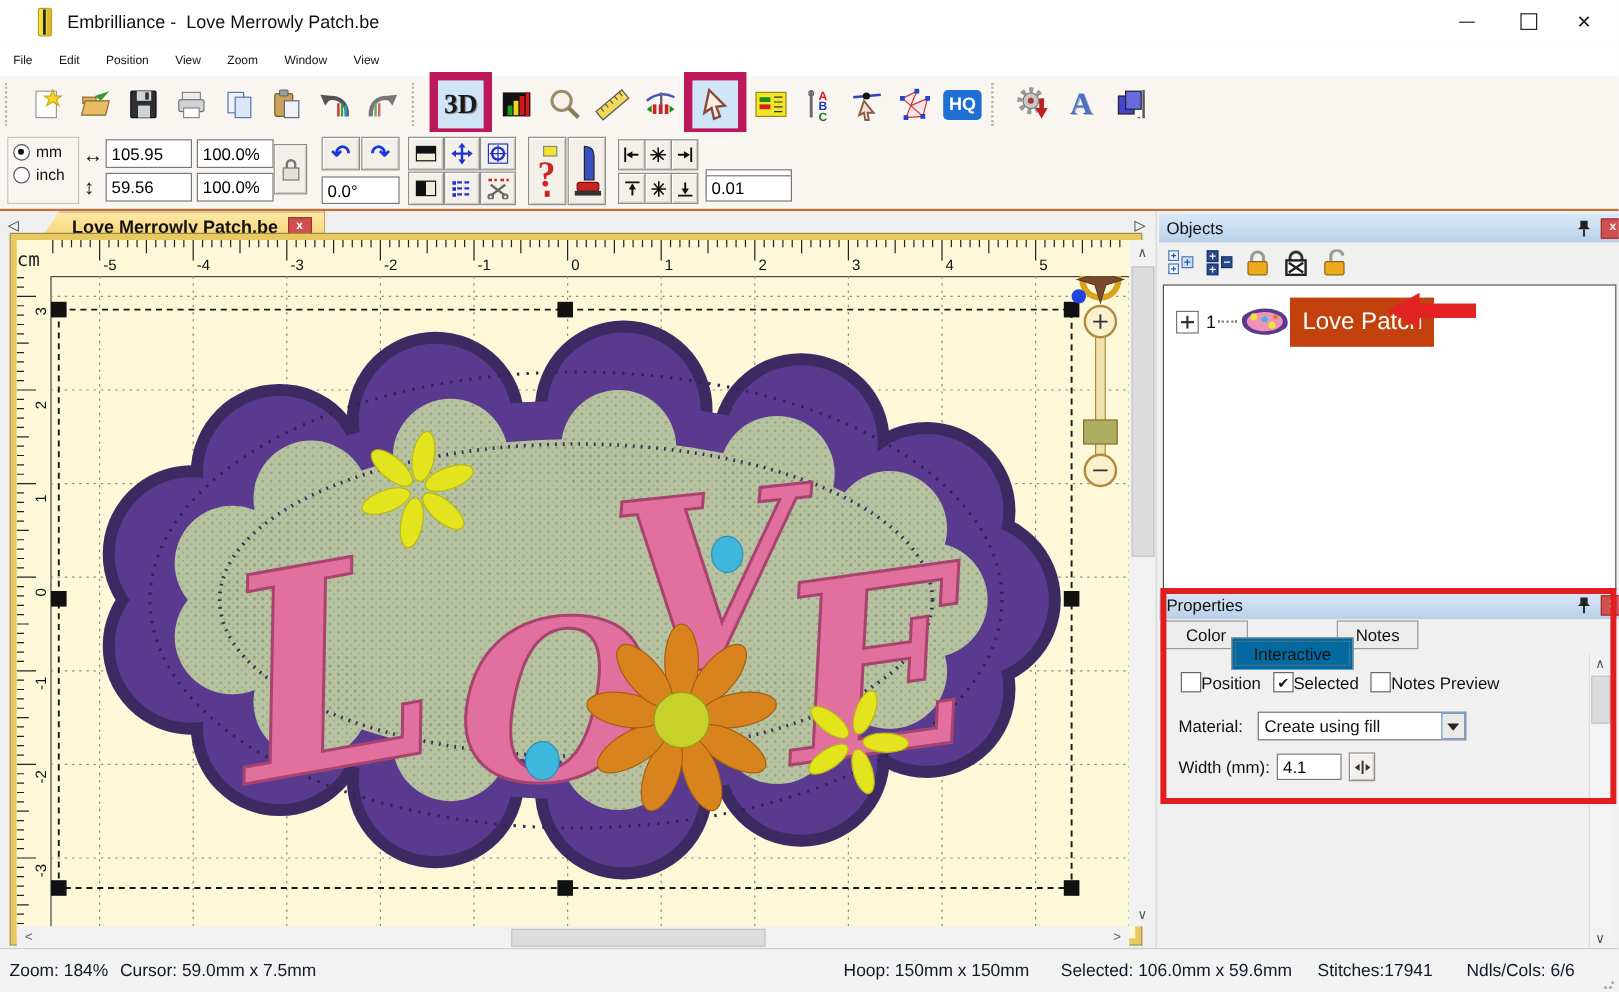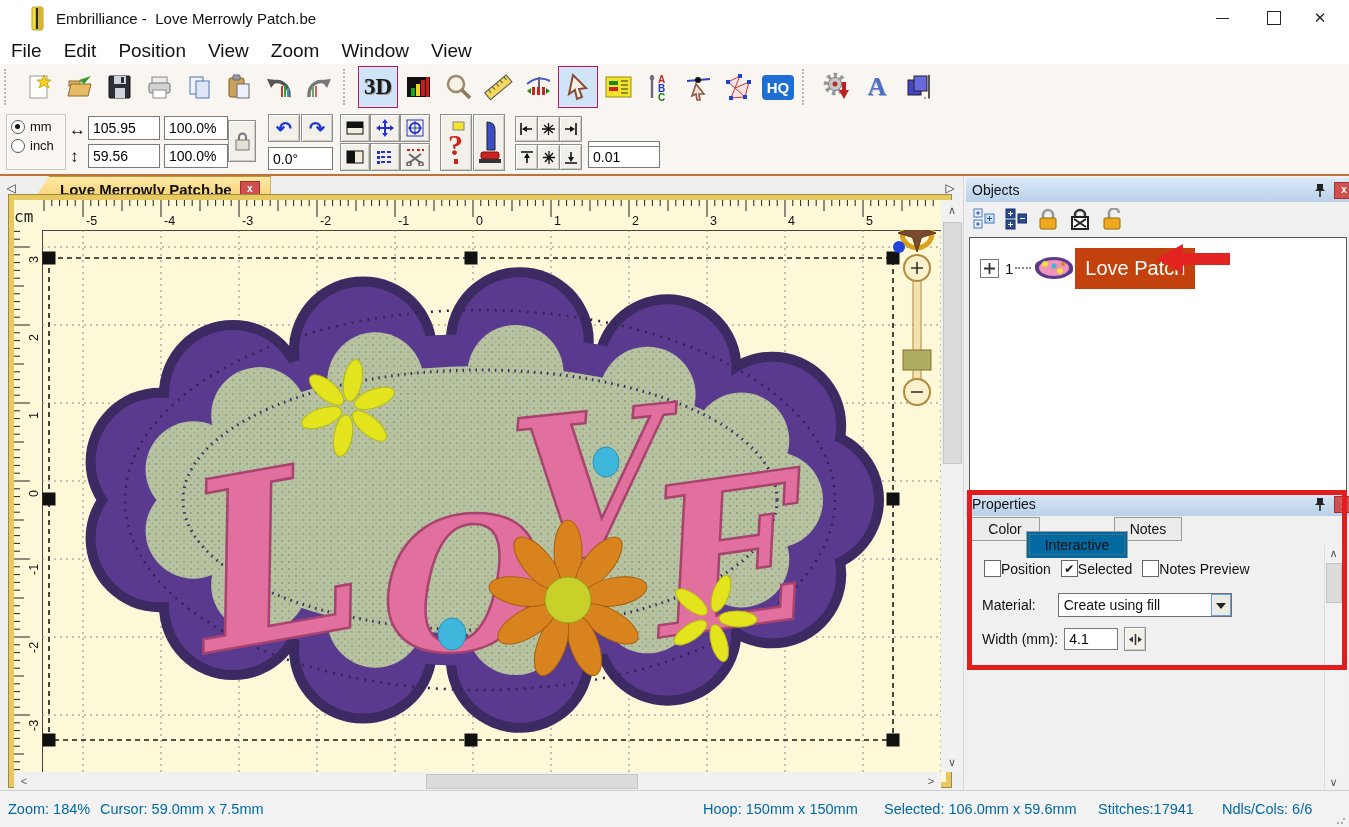--- a/index.html
+++ b/index.html
@@ -11,26 +11,26 @@
   #titlebar{position:absolute;left:0;top:0;width:1349px;height:37px;background:#fff;display:flex;align-items:center}
   #app-title{font-size:15px;margin-left:10px;white-space:pre}
   .winbtn{position:absolute;top:0;width:46px;height:36px;display:flex;align-items:center;justify-content:center}
   #btn-min{right:104px}#btn-max{right:52px}#btn-close{right:6px}
   .glyph-min{width:13px;height:0;border-top:1.6px solid #222}
   .glyph-max{width:12px;height:12px;border:1.6px solid #222}
   .glyph-close{font-size:15px;color:#222;font-weight:400}
 
   
   #menubar{position:absolute;left:0;top:37px;width:1349px;height:27px;background:#fff;display:flex;align-items:center;border-bottom:1px solid #ececec}
-  .menu-item{font-size:19px;padding:3px 11px}
+  .menu-item{font-size:10px;padding:3px 11px}
 
   
   #toolbar1{position:absolute;left:0;top:64px;width:1349px;height:46px;background:#f9f6f1;display:flex;align-items:center;border-bottom:1px solid #e2ded6}
   .tbtn{width:38px;height:40px;display:flex;align-items:center;justify-content:center;border:1px solid transparent;flex:0 0 auto}
-  .tbtn.active{background:#cfe4f7;border:1px solid #be185d}
+  .tbtn.active{background:#cfe4f7;border:7px solid #be185d}
   .tsep{width:9px;height:36px;border-left:2px dotted #bcb8b0;margin:0 4px;flex:0 0 auto}
   .txt3d{font-family:"Liberation Serif",serif;font-weight:bold;font-size:23px;color:#1a1a1a;text-shadow:1px 1px 0 #999}
   .txthq{background:#1d6fd4;color:#fff;font-weight:bold;font-size:15px;border-radius:4px;padding:4px 5px}
   .txtA{color:#4a6fc4;font-weight:bold;font-size:26px;font-family:"Liberation Serif",serif;text-shadow:1px 1px 0 #aac}
 
   #toolbar2{position:absolute;left:0;top:110px;width:1349px;height:64px;background:#f9f6f1;border-bottom:2px solid #c0713a}
   .groupbox{position:absolute;border:1px solid #c8c4bc;box-shadow:inset 1px 1px 0 #fff;background:#f9f6f1}
   .rb{position:absolute;background:#f3efe9;border:1px solid #8f8f8f;box-shadow:inset 1px 1px 0 #fff,inset -1px -1px 0 #cfcac2;display:flex;align-items:center;justify-content:center}
   .tfield{position:absolute;background:#fff;border:1px solid #7a7a7a;font-size:14px;padding:0 4px;font-family:"Liberation Sans",sans-serif}
   input.tfield{outline:none}
@@ -75,35 +75,35 @@
   .leader{width:16px;border-bottom:2px dotted #888;height:0;margin:0 2px}
   #obj-label{background:#c2410c;color:#fff;font-size:20px;padding:9px 10px}
 
   
   #props{position:absolute;left:0;top:314px;width:386px;height:300px}
   .ptab{position:absolute;top:27px;height:22px;background:#ececec;border:1px solid #9a9a9a;border-bottom:1px solid #9a9a9a;display:flex;align-items:center;justify-content:center;font-size:14px;padding:0 8px}
   .ptab.active{background:#0369a1;top:41px;height:26px;border-bottom:none;outline:1px dotted #777;outline-offset:-4px;z-index:2}
   .cbrow{position:absolute;left:20px;top:70px;display:flex;align-items:center;gap:0;font-size:14px}
   .cbox{width:15px;height:15px;background:#fff;border:1px solid #666;display:flex;align-items:center;justify-content:center;font-size:12px;line-height:1;color:#111}
   .plabel{font-size:14px}
-  #material-row{position:absolute;left:18px;top:103px;display:flex;align-items:center;gap:22px}
+  #material-row{position:absolute;left:18px;top:103px;display:flex;align-items:center;gap:12px}
   #material-combo{width:172px;height:22px;background:#fff;border:1px solid #707070;display:flex;align-items:center}
   #material-combo .val{flex:1;font-size:14px;padding-left:5px;white-space:nowrap;overflow:hidden}
   #combo-btn{width:18px;height:20px;background:#eceae4;border:1px solid #6aa0e0;display:flex;align-items:center;justify-content:center}
   #combo-btn::after{content:"";border:5px solid transparent;border-top:6px solid #222;margin-top:6px}
   #width-row{position:absolute;left:18px;top:137px;display:flex;align-items:center;gap:6px}
   #width-input{width:44px;height:20px}
   #props-scroll{position:absolute;left:360px;top:55px;width:18px;height:245px;background:#f3f3f3;border-left:1px solid #ddd}
 
   
   #anno-box{position:absolute;left:967px;top:490px;width:370px;height:170px;border:5px solid #e21d1d;z-index:60;pointer-events:none}
   #anno-arrow{position:absolute;left:1155px;top:242px;z-index:60}
 
   
-  #statusbar{position:absolute;left:0;top:790px;width:1349px;height:37px;background:#f2f2f2;border-top:1px solid #cfcfcf;font-size:14.5px;color:#0369a1}
+  #statusbar{position:absolute;left:0;top:790px;width:1349px;height:37px;background:#f2f2f2;border-top:1px solid #cfcfcf;font-size:14.5px;color:#0f172a}
   #statusbar span{position:absolute;top:10px;white-space:pre}
   #st-zoom{left:8px}#st-cursor{left:100px}#st-hoop{left:703px}#st-sel{left:884px}#st-stitch{left:1098px}#st-ndls{left:1222px}
   #grip{position:absolute;right:3px;bottom:3px;width:10px;height:10px;
     background:radial-gradient(circle at 2px 8px,#aaa 1px,transparent 1.5px),radial-gradient(circle at 6px 8px,#aaa 1px,transparent 1.5px),radial-gradient(circle at 8px 4px,#aaa 1px,transparent 1.5px)}
   .arrup::after{content:"\2227"}
   .arrdn::after{content:"\2228"}
   .arrlf::after{content:"<"}
   .arrrt::after{content:">"}
   .tabarrl::after{content:"\25C1"}
   .tabarrr::after{content:"\25B7"}

